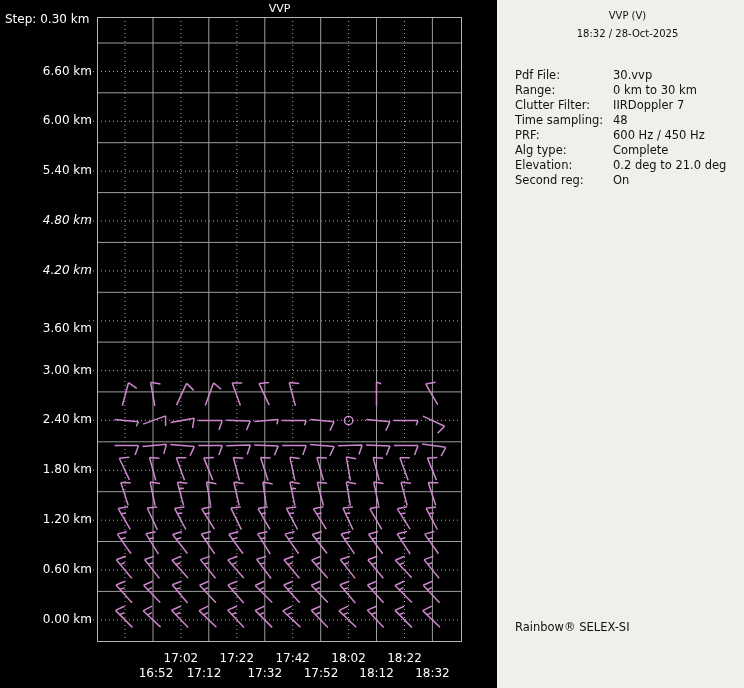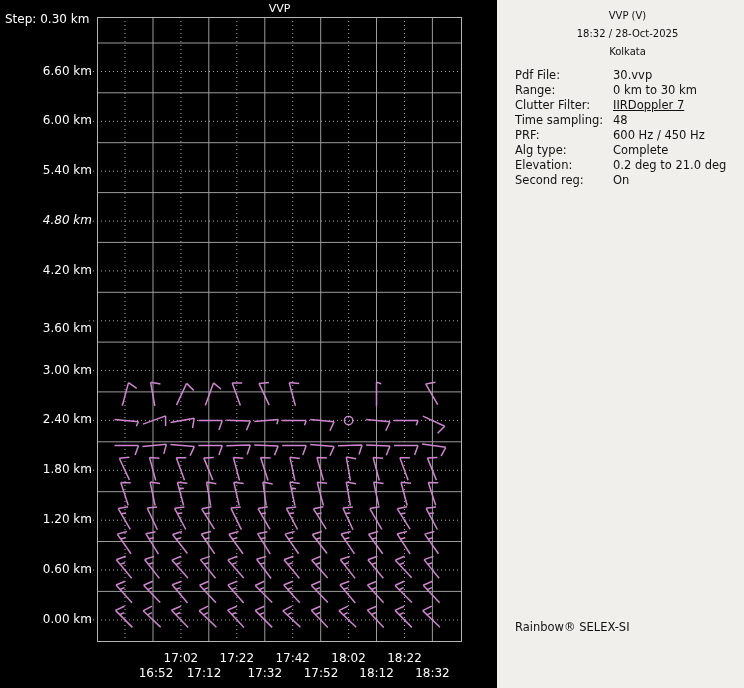--- a/index.html
+++ b/index.html
@@ -25,21 +25,21 @@
 </head>
 <body style="--bg: #000000; --panel-bg: #f0efec; --plot-text: #ffffff; --panel-text: #111111;">
 
 <div class="abs" id="plot-title">VVP</div>
 <div class="abs" id="step-label">Step: 0.30 km</div>
 <div id="alt-labels">
     <div class="alt-label" style="top: 63.5px;">6.60 km</div>
     <div class="alt-label" style="top: 113.35px;">6.00 km</div>
     <div class="alt-label" style="top: 163.2px;">5.40 km</div>
     <div class="alt-label" style="top: 213.05px; font-style: italic;">4.80 km</div>
-    <div class="alt-label" style="top: 262.9px;">4.20 km</div>
+    <div class="alt-label" style="top: 262.9px; font-style: italic;">4.20 km</div>
     <div class="alt-label" style="top: 321px;">3.60 km</div>
     <div class="alt-label" style="top: 362.6px;">3.00 km</div>
     <div class="alt-label" style="top: 412.45px;">2.40 km</div>
     <div class="alt-label" style="top: 462.3px;">1.80 km</div>
     <div class="alt-label" style="top: 512.15px;">1.20 km</div>
     <div class="alt-label" style="top: 562px;">0.60 km</div>
     <div class="alt-label" style="top: 611.85px;">0.00 km</div>
   </div>
 <div id="time-labels">
     <div class="time-label" style="left: 103px; top: 651px; margin-top: 43px;">16:42</div>
@@ -61,29 +61,28 @@
     <path d="M28.0,0 V625 M83.9,0 V625 M139.8,0 V625 M195.7,0 V625 M251.6,0 V625 M307.5,0 V625 M-8,54.5 H365 M-8,104.3 H365 M-8,154.2 H365 M-8,204.1 H365 M-8,253.9 H365 M-8,303.8 H365 M-8,353.6 H365 M-8,403.4 H365 M-8,453.3 H365 M-8,503.2 H365 M-8,553.0 H365 M-8,602.9 H365 " stroke="#a8a8a8" stroke-width="1" fill="none" stroke-dasharray="1,3"></path>
     <rect x="0.5" y="0.5" width="364" height="624" fill="none" stroke="#b4b4b4"></rect>
     <circle cx="251.6" cy="403.53000000000003" r="4.2" fill="none" stroke="#cd86cd" stroke-width="1.4"></circle>
     <path d="M25.3,388.7 L31.5,365.6 M31.5,365.6 L39.7,371.3 M57.8,388.9 L53.6,365.3 M53.6,365.3 L63.5,367.0 M79.5,388.1 L89.6,366.4 M89.6,366.4 L96.7,373.4 M108.3,388.5 L116.5,365.9 M116.5,365.9 L124.1,372.3 M143.4,388.5 L135.2,365.9 M135.2,365.9 L145.2,365.9 M172.2,388.1 L162.0,366.4 M162.0,366.4 L172.0,365.5 M198.4,388.7 L192.2,365.6 M192.2,365.6 L202.2,366.4 M279.5,389.1 L279.5,365.1 M279.5,365.1 L284.2,366.8 M340.7,387.7 L328.7,366.9 M328.7,366.9 L338.5,365.2 M17.5,402.6 L41.4,404.7 M41.4,404.7 L39.3,409.2 M46.1,407.1 L68.6,398.9 M68.6,398.9 L68.6,408.9 M73.6,405.4 L97.2,401.2 M97.2,401.2 L95.5,411.0 M101.3,403.5 L125.3,403.5 M125.3,403.5 L121.9,412.9 M129.3,403.2 L153.3,404.0 M153.3,404.0 L149.5,413.3 M157.3,404.4 L181.2,402.4 M181.2,402.4 L179.9,407.2 M185.2,403.5 L209.2,403.5 M209.2,403.5 L207.5,408.2 M213.2,402.6 L237.1,404.7 M237.1,404.7 L232.9,413.8 M269.1,402.6 L293.0,404.7 M293.0,404.7 L288.8,413.8 M297.0,403.5 L321.0,403.5 M321.0,403.5 L319.3,408.2 M325.9,399.1 L347.7,409.2 M347.7,409.2 L340.6,416.3 M17.5,428.5 L41.5,428.5 M41.5,428.5 L38.1,437.9 M45.5,429.4 L69.4,427.3 M69.4,427.3 L66.8,436.9 M73.4,427.5 L97.3,429.6 M97.3,429.6 L93.1,438.7 M101.3,428.5 L125.3,428.5 M125.3,428.5 L121.9,437.9 M129.3,428.8 L153.3,428.0 M153.3,428.0 L150.2,437.5 M157.3,428.1 L181.2,428.9 M181.2,428.9 L177.5,438.2 M185.2,428.5 L209.2,428.5 M209.2,428.5 L205.8,437.9 M213.2,427.5 L237.1,429.6 M237.1,429.6 L232.9,438.7 M241.1,428.8 L265.1,428.0 M265.1,428.0 L262.0,437.5 M269.1,428.1 L293.0,428.9 M293.0,428.9 L289.3,438.2 M297.0,428.5 L321.0,428.5 M321.0,428.5 L317.6,437.9 M325.1,427.0 L348.8,430.3 M348.8,430.3 L344.1,439.2 M32.4,462.9 L22.3,441.2 M22.3,441.2 L32.3,440.3 M58.7,463.5 L52.5,440.4 M52.5,440.4 L62.4,441.2 M87.5,463.3 L79.3,440.7 M79.3,440.7 L89.3,440.7 M115.8,463.1 L106.8,440.9 M106.8,440.9 L116.8,440.5 M142.5,463.5 L136.3,440.4 M136.3,440.4 L146.3,441.2 M171.0,463.4 L163.6,440.6 M163.6,440.6 L173.6,440.9 M197.9,463.7 L192.9,440.2 M192.9,440.2 L202.8,441.6 M226.5,463.5 L219.9,440.4 M219.9,440.4 L229.9,441.1 M253.4,463.7 L249.3,440.1 M249.3,440.1 L259.1,441.8 M282.3,463.5 L276.1,440.4 M276.1,440.4 L286.0,441.2 M311.1,463.3 L302.9,440.7 M302.9,440.7 L312.9,440.7 M339.4,463.1 L330.4,440.9 M330.4,440.9 L340.4,440.5 M31.2,488.3 L23.8,465.5 M23.8,465.5 L33.8,465.8 M58.1,488.6 L53.1,465.1 M53.1,465.1 L63.0,466.5 M86.6,488.5 L80.4,465.3 M80.4,465.3 L90.4,466.2 M82.0,471.1 L86.9,471.5 M113.7,488.7 L109.5,465.0 M109.5,465.0 L119.4,466.8 M142.2,488.6 L136.8,465.2 M136.8,465.2 L146.7,466.4 M169.2,488.7 L165.9,465.0 M165.9,465.0 L175.7,467.0 M197.9,488.6 L192.9,465.1 M192.9,465.1 L202.8,466.5 M194.1,471.0 L199.1,471.7 M226.4,488.5 L220.2,465.3 M220.2,465.3 L230.1,466.2 M253.4,488.7 L249.3,465.0 M249.3,465.0 L259.1,466.8 M281.7,488.6 L276.7,465.1 M276.7,465.1 L286.6,466.5 M310.2,488.5 L304.0,465.3 M304.0,465.3 L314.0,466.2 M338.7,488.3 L331.3,465.5 M331.3,465.5 L341.3,465.8 M33.3,512.3 L21.2,491.6 M21.2,491.6 L31.1,489.8 M24.2,496.8 L29.2,495.9 M60.4,512.8 L50.2,491.0 M50.2,491.0 L60.2,490.1 M88.8,512.5 L77.6,491.3 M77.6,491.3 L87.5,489.9 M80.4,496.6 L85.3,495.9 M117.4,512.2 L104.7,491.8 M104.7,491.8 L114.5,489.7 M107.9,496.9 L112.8,495.9 M144.4,512.7 L133.9,491.1 M133.9,491.1 L143.8,490.1 M173.0,512.3 L161.0,491.6 M161.0,491.6 L170.8,489.8 M164.0,496.8 L168.9,495.9 M200.6,512.5 L189.4,491.3 M189.4,491.3 L199.3,489.9 M192.2,496.6 L197.1,495.9 M229.2,512.2 L216.5,491.8 M216.5,491.8 L226.3,489.7 M219.7,496.9 L224.6,495.9 M256.0,512.8 L245.9,491.0 M245.9,491.0 L255.9,490.1 M248.4,496.5 L253.4,496.0 M284.8,512.3 L272.8,491.6 M272.8,491.6 L282.6,489.8 M313.1,512.2 L300.3,491.8 M300.3,491.8 L310.1,489.7 M303.5,496.9 L308.4,495.9 M340.4,512.5 L329.1,491.3 M329.1,491.3 L339.0,489.9 M331.9,496.6 L336.9,495.9 M34.0,536.8 L20.3,517.1 M20.3,517.1 L29.9,514.5 M23.7,522.0 L28.5,520.7 M61.5,537.1 L48.8,516.7 M48.8,516.7 L58.6,514.7 M52.0,521.8 L56.9,520.8 M90.4,536.5 L75.6,517.5 M75.6,517.5 L85.1,514.5 M79.3,522.3 L84.0,520.7 M117.7,536.9 L104.3,517.0 M104.3,517.0 L114.0,514.6 M107.7,522.0 L112.5,520.8 M146.0,536.7 L131.9,517.3 M131.9,517.3 L141.5,514.5 M135.4,522.1 L140.2,520.7 M173.3,537.1 L160.6,516.7 M160.6,516.7 L170.4,514.7 M163.8,521.8 L168.7,520.8 M201.7,536.8 L188.0,517.1 M188.0,517.1 L197.6,514.5 M191.4,522.0 L196.2,520.7 M230.1,536.5 L215.3,517.5 M215.3,517.5 L224.8,514.5 M219.0,522.3 L223.8,520.7 M257.5,536.9 L244.1,517.0 M244.1,517.0 L253.8,514.6 M247.4,522.0 L252.3,520.8 M285.7,536.7 L271.6,517.3 M271.6,517.3 L281.2,514.5 M275.1,522.1 L279.9,520.7 M313.2,537.0 L300.1,516.9 M300.1,516.9 L309.9,514.6 M303.4,521.9 L308.3,520.8 M341.5,536.8 L327.7,517.1 M327.7,517.1 L337.4,514.5 M331.1,522.0 L336.0,520.7 M34.7,561.2 L19.3,542.8 M19.3,542.8 L28.7,539.3 M23.2,547.4 L27.9,545.7 M62.4,561.4 L47.6,542.5 M47.6,542.5 L57.1,539.4 M51.3,547.2 L56.1,545.7 M90.9,560.9 L74.9,543.1 M74.9,543.1 L84.1,539.3 M78.9,547.5 L83.5,545.7 M118.5,561.3 L103.4,542.6 M103.4,542.6 L112.8,539.4 M107.1,547.3 L111.9,545.7 M146.7,561.0 L130.9,542.9 M130.9,542.9 L140.3,539.3 M134.9,547.4 L139.5,545.7 M174.1,561.5 L159.6,542.3 M159.6,542.3 L169.2,539.4 M163.2,547.1 L168.0,545.7 M202.4,561.2 L187.0,542.8 M187.0,542.8 L196.4,539.3 M190.9,547.4 L195.6,545.7 M230.7,560.9 L214.6,543.1 M214.6,543.1 L223.9,539.3 M218.6,547.5 L223.3,545.7 M258.1,561.4 L243.3,542.5 M243.3,542.5 L252.8,539.4 M247.0,547.2 L251.7,545.7 M286.3,561.2 L270.9,542.8 M270.9,542.8 L280.3,539.3 M274.7,547.4 L279.4,545.7 M314.7,560.8 L298.3,543.2 M298.3,543.2 L307.5,539.3 M302.4,547.6 L307.0,545.7 M342.1,561.3 L327.0,542.6 M327.0,542.6 L336.4,539.4 M330.7,547.3 L335.5,545.7 M35.0,585.8 L19.0,568.0 M19.0,568.0 L28.2,564.3 M23.0,572.5 L27.6,570.6 M63.2,585.6 L46.6,568.3 M46.6,568.3 L55.7,564.3 M50.7,572.6 L55.3,570.6 M90.6,586.1 L75.2,567.7 M75.2,567.7 L84.6,564.3 M79.1,572.3 L83.8,570.6 M119.0,585.7 L102.6,568.2 M102.6,568.2 L111.8,564.3 M106.7,572.6 L111.3,570.6 M146.7,586.0 L130.9,567.9 M130.9,567.9 L140.3,564.3 M134.9,572.4 L139.5,570.6 M175.2,585.5 L158.2,568.5 M158.2,568.5 L167.3,564.3 M162.4,572.7 L167.0,570.6 M202.7,585.8 L186.7,568.0 M186.7,568.0 L195.9,564.3 M190.7,572.5 L195.3,570.6 M230.9,585.6 L214.3,568.3 M214.3,568.3 L223.4,564.3 M218.4,572.6 L223.0,570.6 M258.3,586.1 L242.9,567.7 M242.9,567.7 L252.3,564.3 M246.8,572.3 L251.5,570.6 M286.6,585.8 L270.5,568.0 M270.5,568.0 L279.8,564.3 M274.5,572.5 L279.2,570.6 M314.9,585.5 L298.0,568.5 M298.0,568.5 L307.0,564.3 M302.2,572.7 L306.7,570.6 M342.6,585.7 L326.2,568.2 M326.2,568.2 L335.4,564.3 M330.3,572.6 L334.9,570.6 M35.4,610.4 L18.5,593.4 M18.5,593.4 L27.5,589.2 M22.7,597.7 L27.2,595.6 M63.6,610.1 L46.1,593.8 M46.1,593.8 L55.0,589.2 M50.5,597.9 L54.9,595.6 M91.2,610.5 L74.5,593.3 M74.5,593.3 L83.7,589.2 M78.7,597.6 L83.3,595.5 M119.4,610.3 L102.1,593.6 M102.1,593.6 L111.1,589.2 M106.5,597.8 L110.9,595.6 M147.0,610.6 L130.6,593.1 M130.6,593.1 L139.8,589.2 M134.7,597.5 L139.3,595.5 M175.2,610.4 L158.2,593.4 M158.2,593.4 L167.3,589.2 M162.4,597.7 L167.0,595.6 M203.4,610.1 L185.8,593.8 M185.8,593.8 L194.7,589.2 M190.2,597.9 L194.7,595.6 M230.9,610.5 L214.3,593.3 M214.3,593.3 L223.4,589.2 M218.4,597.6 L223.0,595.5 M259.2,610.3 L241.9,593.6 M241.9,593.6 L250.9,589.2 M246.2,597.8 L250.7,595.6 M286.7,610.6 L270.3,593.1 M270.3,593.1 L279.5,589.2 M274.4,597.5 L279.0,595.5 M314.9,610.4 L298.0,593.4 M298.0,593.4 L307.0,589.2 M302.2,597.7 L306.7,595.6 M343.0,610.3 L325.7,593.6 M325.7,593.6 L334.7,589.2 M330.1,597.8 L334.5,595.6 " stroke="#cd86cd" stroke-width="1.5" fill="none"></path>
   </svg>
 
 <div class="abs" id="panel">
   <div id="panel-head">
     <div>VVP (V)</div>
     <div>18:32 / 28-Oct-2025</div>
-    <div>Kolkata</div>
   </div>
   <div id="panel-params">
       <div class="param-label" style="top: 68px;">Pdf File:</div>
       <div class="param-value" style="top: 68px;">30.vvp</div>
       <div class="param-label" style="top: 83px;">Range:</div>
       <div class="param-value" style="top: 83px;">0 km to 30 km</div>
       <div class="param-label" style="top: 98px;">Clutter Filter:</div>
-      <div class="param-value" style="top: 98px; text-decoration: underline;">IIRDoppler 7</div>
+      <div class="param-value" style="top: 98px;">IIRDoppler 7</div>
       <div class="param-label" style="top: 113px;">Time sampling:</div>
       <div class="param-value" style="top: 113px;">48</div>
       <div class="param-label" style="top: 128px;">PRF:</div>
       <div class="param-value" style="top: 128px;">600 Hz / 450 Hz</div>
       <div class="param-label" style="top: 143px;">Alg type:</div>
       <div class="param-value" style="top: 143px;">Complete</div>
       <div class="param-label" style="top: 158px;">Elevation:</div>
       <div class="param-value" style="top: 158px;">0.2 deg to 21.0 deg</div>
       <div class="param-label" style="top: 173px;">Second reg:</div>
       <div class="param-value" style="top: 173px;">On</div>

